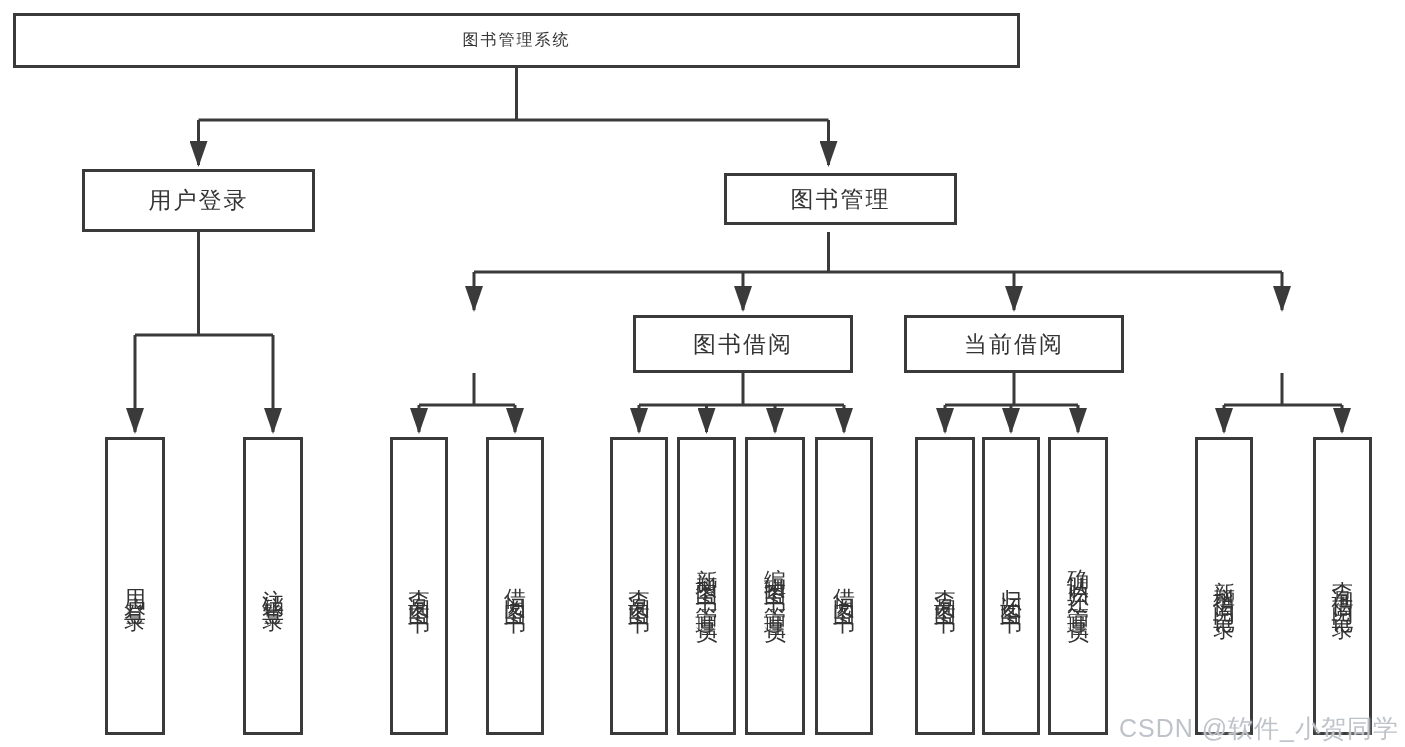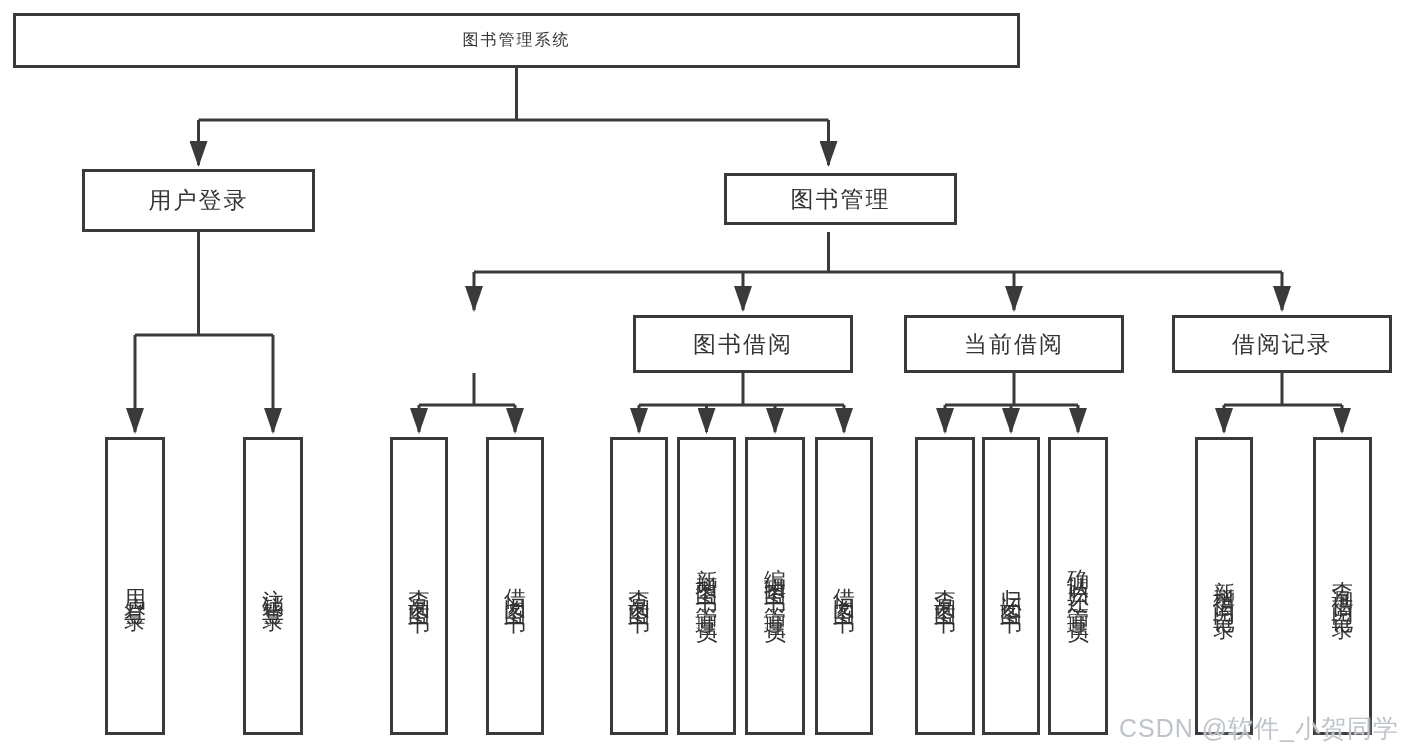--- a/index.html
+++ b/index.html
@@ -123,23 +123,20 @@
   <div class="node branch" style="left:712px; top:173px; width:233px; height:52px;margin-left:12px;">
     <span>图书管理</span>
   </div>
 
   <div class="node branch" style="left:904px; top:315px; width:220px; height:58px;">
     <span>当前借阅</span>
   </div>
   <div class="node branch" style="left:633px; top:315px; width:220px; height:58px;">
     <span>图书借阅</span>
   </div>
-  <div class="node branch" style="left:1172px; top:315px; width:220px; height:58px;">
-    <span>借阅记录</span>
-  </div>
 
   <div class="node leaf" style="left:105px; top:437px; width:60px; height:298px;">
     <span>用户登录</span>
   </div>
   <div class="node leaf" style="left:243px; top:437px; width:60px; height:298px;">
     <span>注销登录</span>
   </div>
 
   <div class="node leaf" style="left:390px; top:437px; width:58px; height:298px;">
     <span>查询图书</span>

